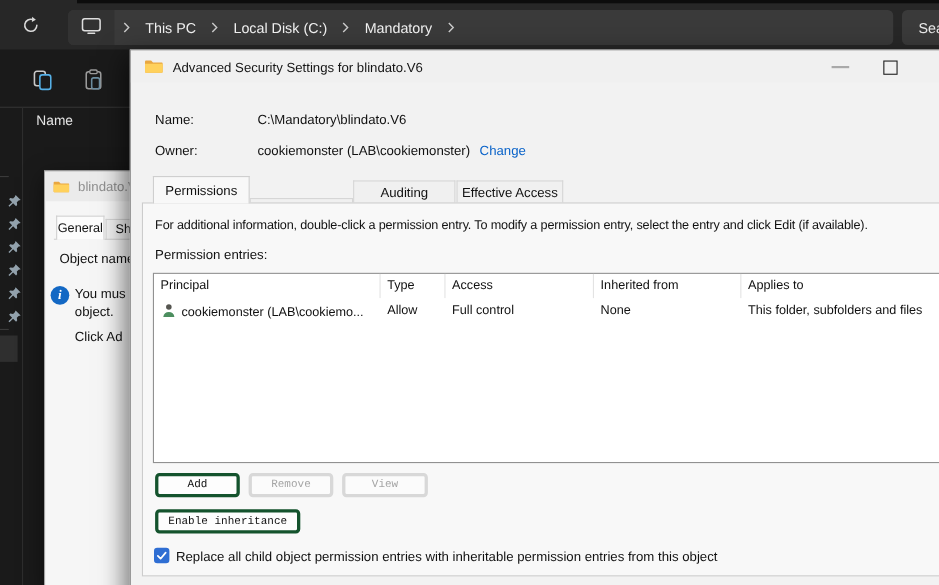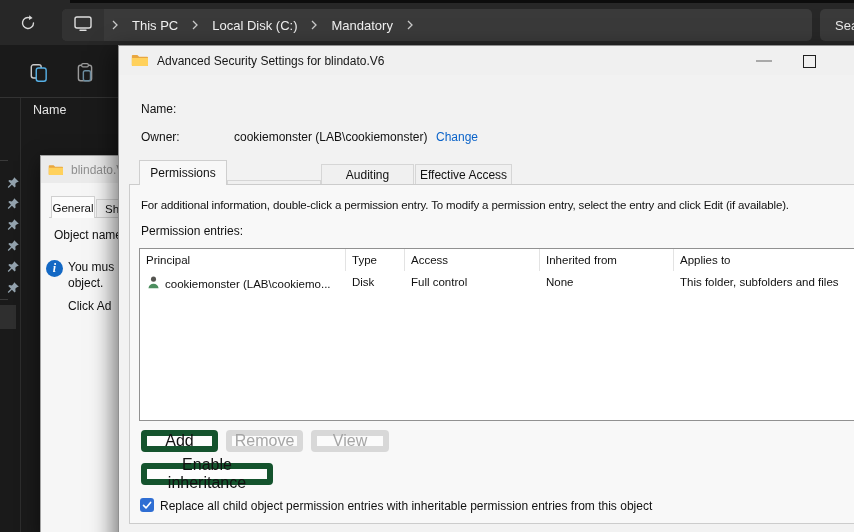--- a/index.html
+++ b/index.html
@@ -62,21 +62,21 @@
   #sec-instruction { position:absolute; left:22px; top:153px; width:728px; font-size:11.5px; letter-spacing:-0.15px; color:#111; white-space:nowrap; overflow:hidden; }
   #sec-entries-label { position:absolute; left:22px; top:178px; font-size:12px; color:#111; }
 
   #sec-table { position:absolute; left:20px; top:202px; width:716px; height:173px; background:#ffffff; border:1px solid #919191; }
   .trow { display:grid; grid-template-columns:206px 59px 135px 134px 1fr; align-items:center; height:22px; }
   .trow.header .cell { border-right:1px solid #e3e3e3; height:100%; display:flex; align-items:center; }
   .trow.header .cell:last-child { border-right:none; }
   .cell { font-size:11.5px; color:#111; padding-left:6px; white-space:nowrap; overflow:hidden; }
   .cell.principal { display:flex; align-items:flex-end; gap:4px; }
 
-  .win-btn { position:absolute; height:22px; font-size:16px; font-family:Liberation Sans, sans-serif; background:#fdfdfd; border:6px solid #14532d; border-radius:4px; color:#111; display:flex; align-items:center; justify-content:center; }
+  .win-btn { position:absolute; height:22px; font-size:10px; font-family:Liberation Mono, monospace; background:#fdfdfd; border:3px solid #14532d; border-radius:4px; color:#111; display:flex; align-items:center; justify-content:center; }
   .win-btn.disabled { border-color:#d8d8d8; color:#a5a5a5; background:#fbfbfb; }
   #btn-add { left:22px; top:384px; width:77px; }
   #btn-remove { left:107px; top:384px; width:77px; }
   #btn-view { left:192px; top:384px; width:78px; }
   #btn-enable-inh { left:22px; top:417px; width:132px; }
 
   #sec-checkbox { position:absolute; left:21px; top:452px; width:14px; height:14px; background:#2f6ed3; border-radius:3px; display:flex; align-items:center; justify-content:center; }
   #sec-checkbox-label { position:absolute; left:41px; top:453px; font-size:12px; color:#111; white-space:nowrap; }
 </style>
 </head>
@@ -200,20 +200,21 @@
         </svg>
       </span>
       <span class="ttext">Advanced Security Settings for blindato.V6</span>
     </div>
     <div id="sec-min">
         <span class="dash"></span>
       </div>
     <div id="sec-max"></div>
 
     <div class="fieldlabel" style="left:22px; top:56px;">Name:</div>
+    <div class="fieldvalue" style="left:115px; top:56px;">C:\Mandatory\blindato.V6</div>
     <div class="fieldlabel" style="left:22px; top:84px;">Owner:</div>
     <div class="fieldvalue" style="left:115px; top:84px;">cookiemonster (LAB\cookiemonster)</div>
     <div id="sec-change">Change</div>
 
     <div class="sectab" id="tab-permissions">Permissions</div>
     <div class="sectab" id="tab-share">Share</div>
     <div class="sectab" id="tab-auditing">Auditing</div>
     <div class="sectab" id="tab-effective">Effective Access</div>
     <div id="sec-frame"></div>
 
@@ -231,21 +232,21 @@
       <div class="trow">
         <div class="cell principal">
           <span style="display:flex;">
             <svg width="15" height="15" viewBox="0 0 16 16">
               <circle cx="8" cy="4.4" r="2.7" fill="#555550"></circle>
               <path d="M2.6 14c.4-3 2.5-4.7 5.4-4.7s5 1.7 5.4 4.7z" fill="#4c8e5f"></path>
             </svg>
           </span>
           <span>cookiemonster (LAB\cookiemo...</span>
         </div>
-        <div class="cell">Disk</div>
+        <div class="cell">Allow</div>
         <div class="cell">Full control</div>
         <div class="cell">None</div>
         <div class="cell">This folder, subfolders and files</div>
       </div>
     </div>
 
     <button class="win-btn" id="btn-add">Add</button>
     <button class="win-btn disabled" id="btn-remove">Remove</button>
     <button class="win-btn disabled" id="btn-view">View</button>
     <button class="win-btn" id="btn-enable-inh">Enable inheritance</button>

